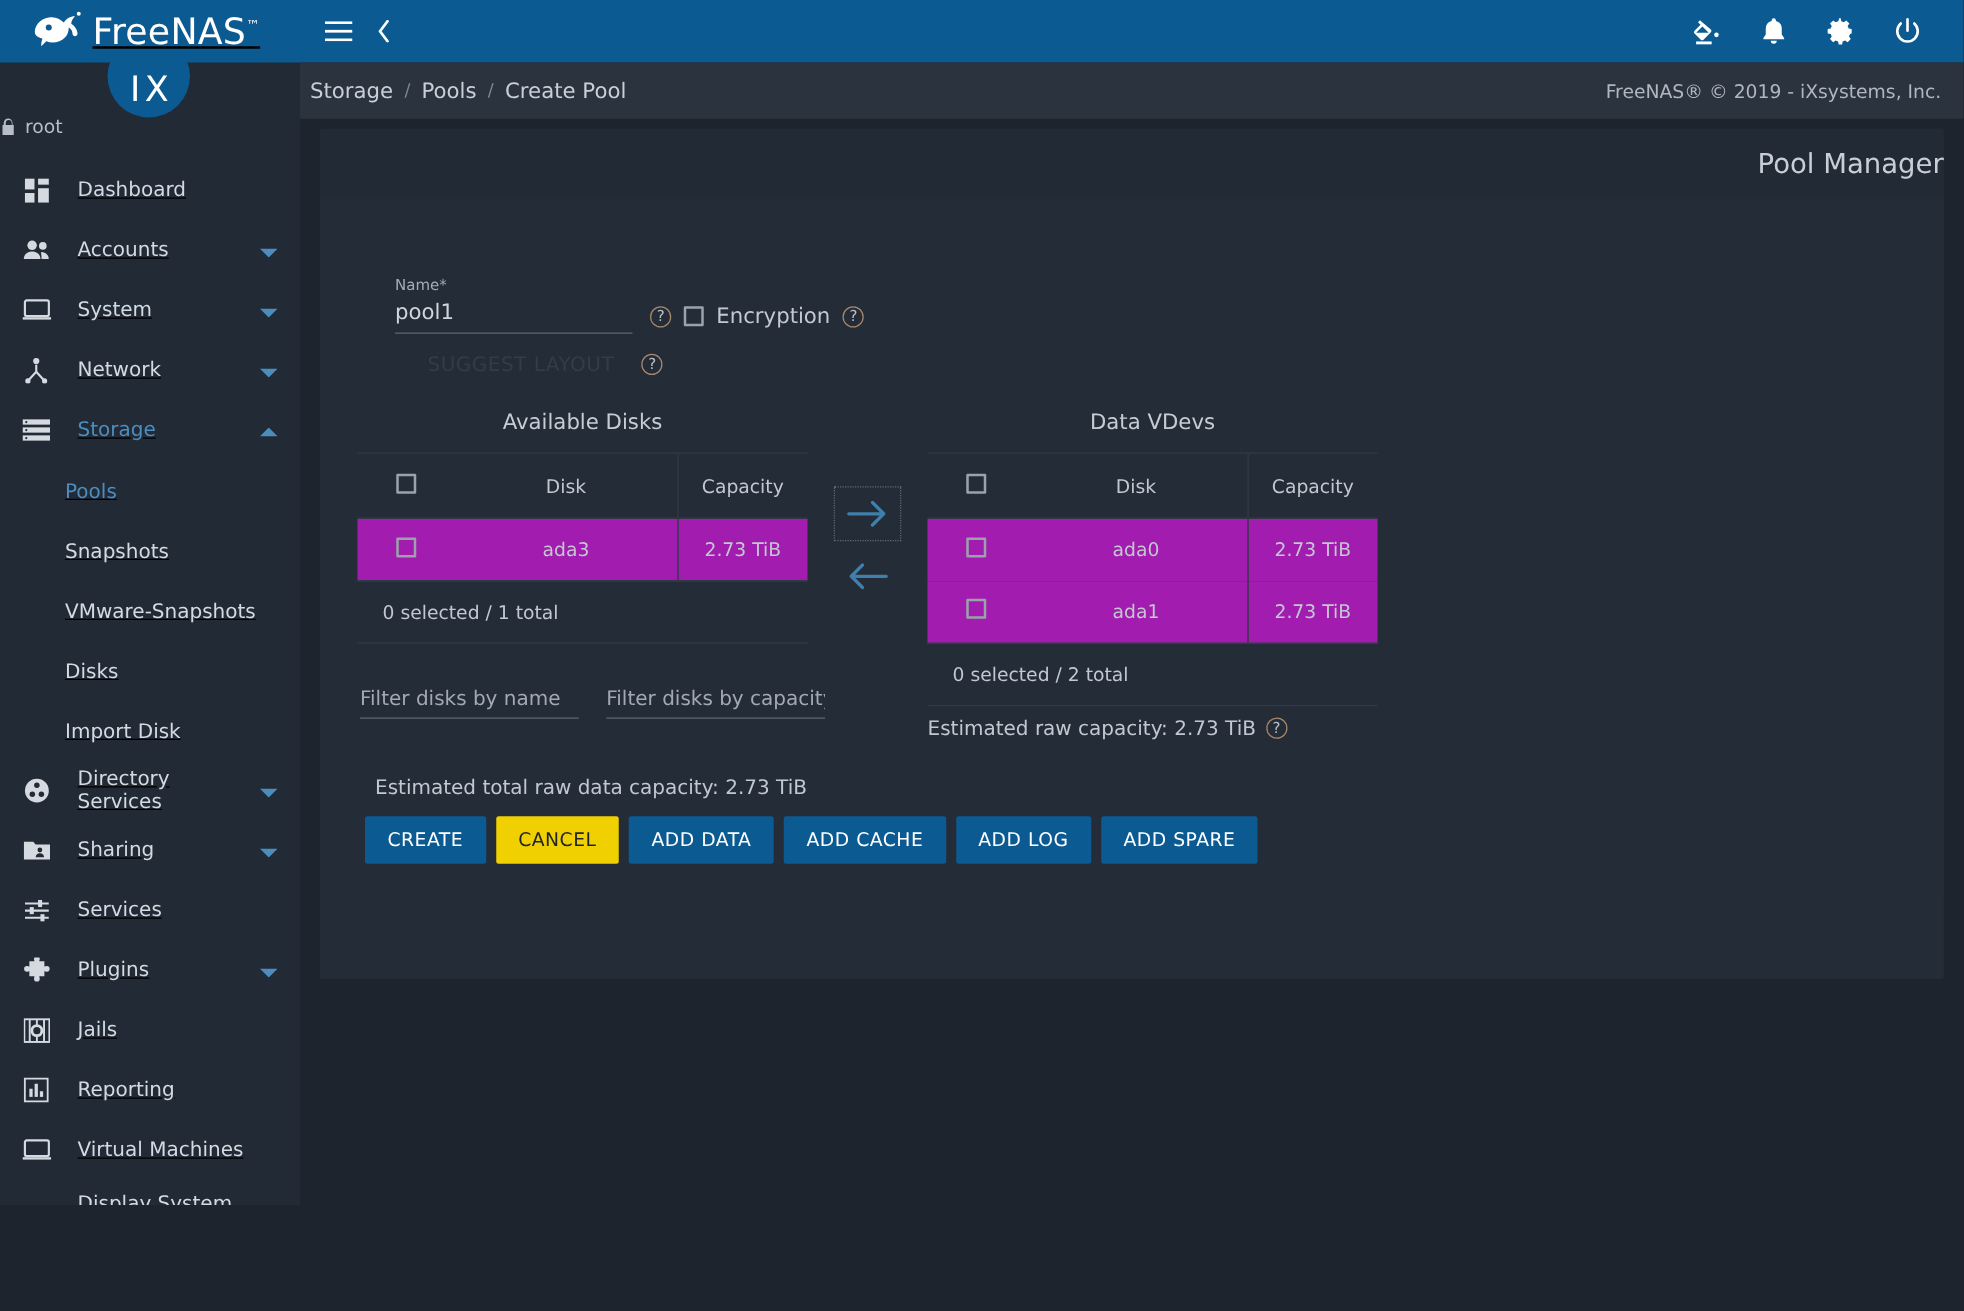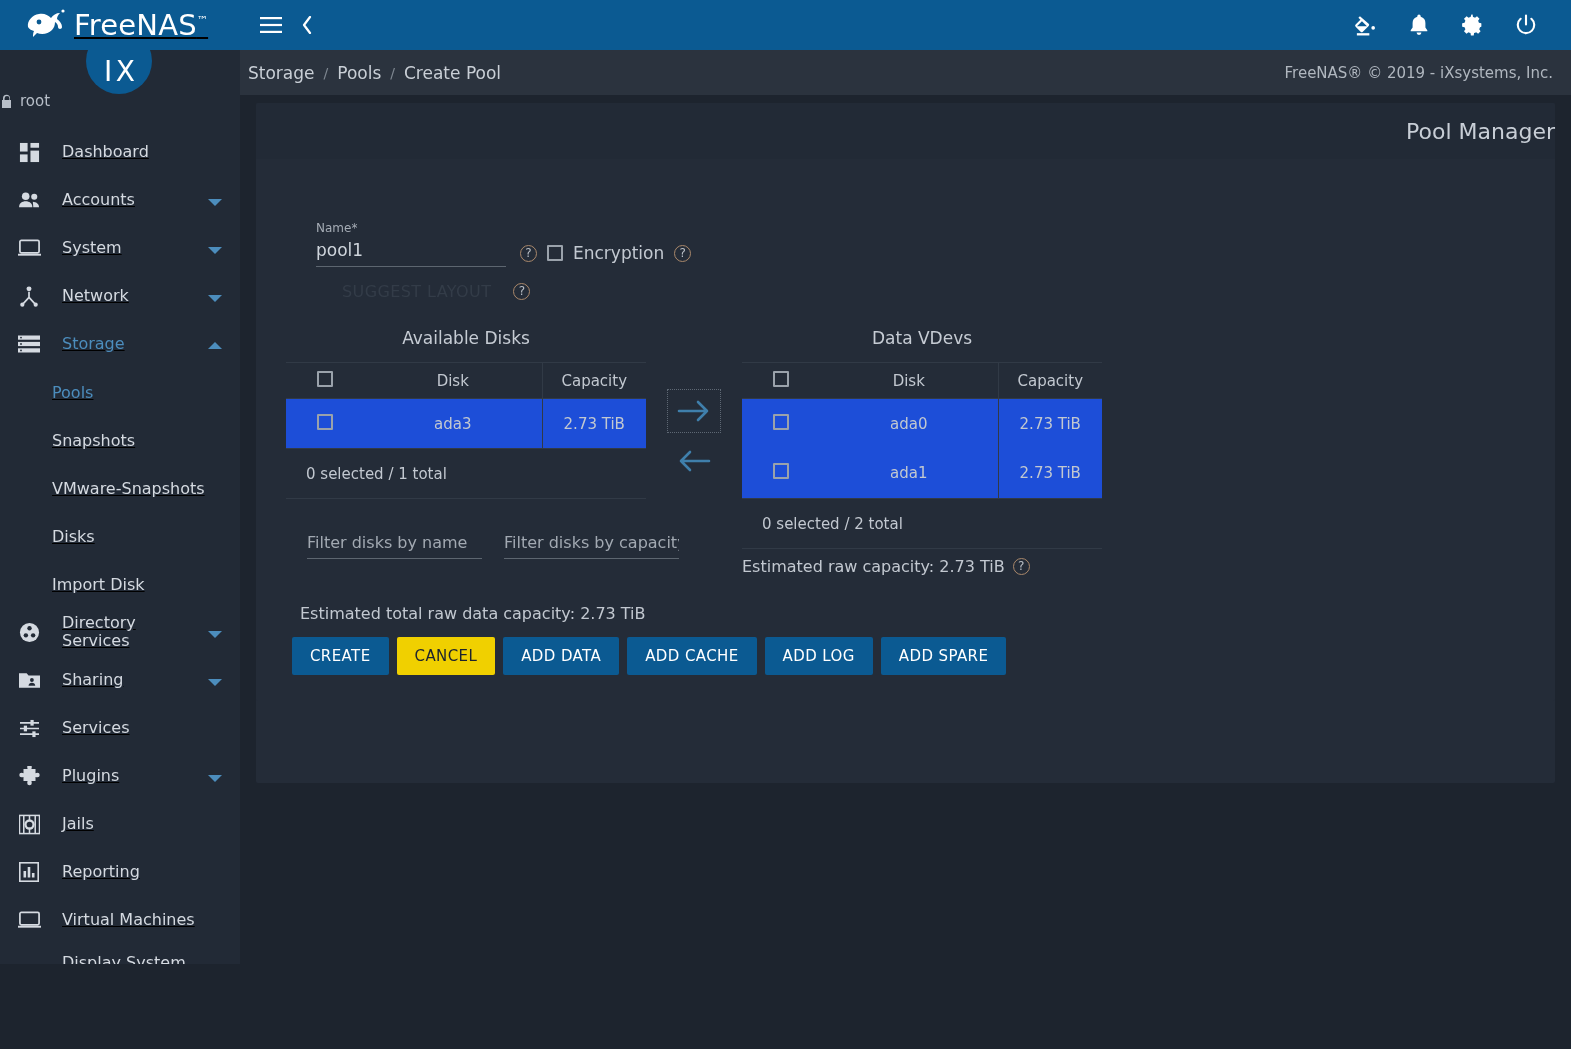--- a/index.html
+++ b/index.html
@@ -164,38 +164,38 @@
   }
   .arrow-btn {
     width: 52px; height: 42px; display: flex; align-items: center; justify-content: center;
     cursor: pointer; background: transparent; border: none;
   }
   .arrow-btn.focused { outline: 1px dotted #5e6874; }
 
   .tbl { width: 100%; border-collapse: collapse; background: #242c38; }
   .tbl thead th {
     background: #242c38; color: #c2c8d0; font-size: 15px; font-weight: 400;
-    height: 36px; border-top: 1px solid #313a46; border-bottom: 1px solid #313a46;
+    height: 52px; border-top: 1px solid #313a46; border-bottom: 1px solid #313a46;
   }
   .tbl th.c-chk, .tbl td.c-chk { width: 78px; text-align: center; }
   .tbl th.c-disk, .tbl td.c-disk { text-align: center; }
   .tbl th.c-cap, .tbl td.c-cap {
     width: 104px; text-align: center; border-left: 1px solid #313a46;
   }
   .tbl tbody td {
-    background: #1d4ed8; color: #c2c8d0; font-size: 15px; height: 50px;
+    background: #a21caf; color: #c2c8d0; font-size: 15px; height: 50px;
   }
   .tbl tbody tr:last-child td { border-bottom: 1px solid #313a46; }
   .tbl-footer {
     height: 50px; display: flex; align-items: center;
     padding-left: 20px; color: #c2c8d0; font-size: 15px;
     border-bottom: 1px solid #313a46;
   }
 
-  .filters { display: flex; gap: 22px; padding: 32px 0 0 2px; margin-left: 19px; }
+  .filters { display: flex; gap: 22px; padding: 32px 0 0 2px; }
   .filter-input {
     width: 175px; background: transparent; border: none;
     border-bottom: 1px solid #5d6670; color: #cfd5dc; font-size: 16px;
     padding: 2px 0 6px 0; outline: none; font-family: "DejaVu Sans", sans-serif;
   }
   .filter-input::placeholder { color: #a2a9b2; opacity: 1; }
 
   .vdev-type-row {
     display: flex; align-items: center; margin-top: 14px;
   }

